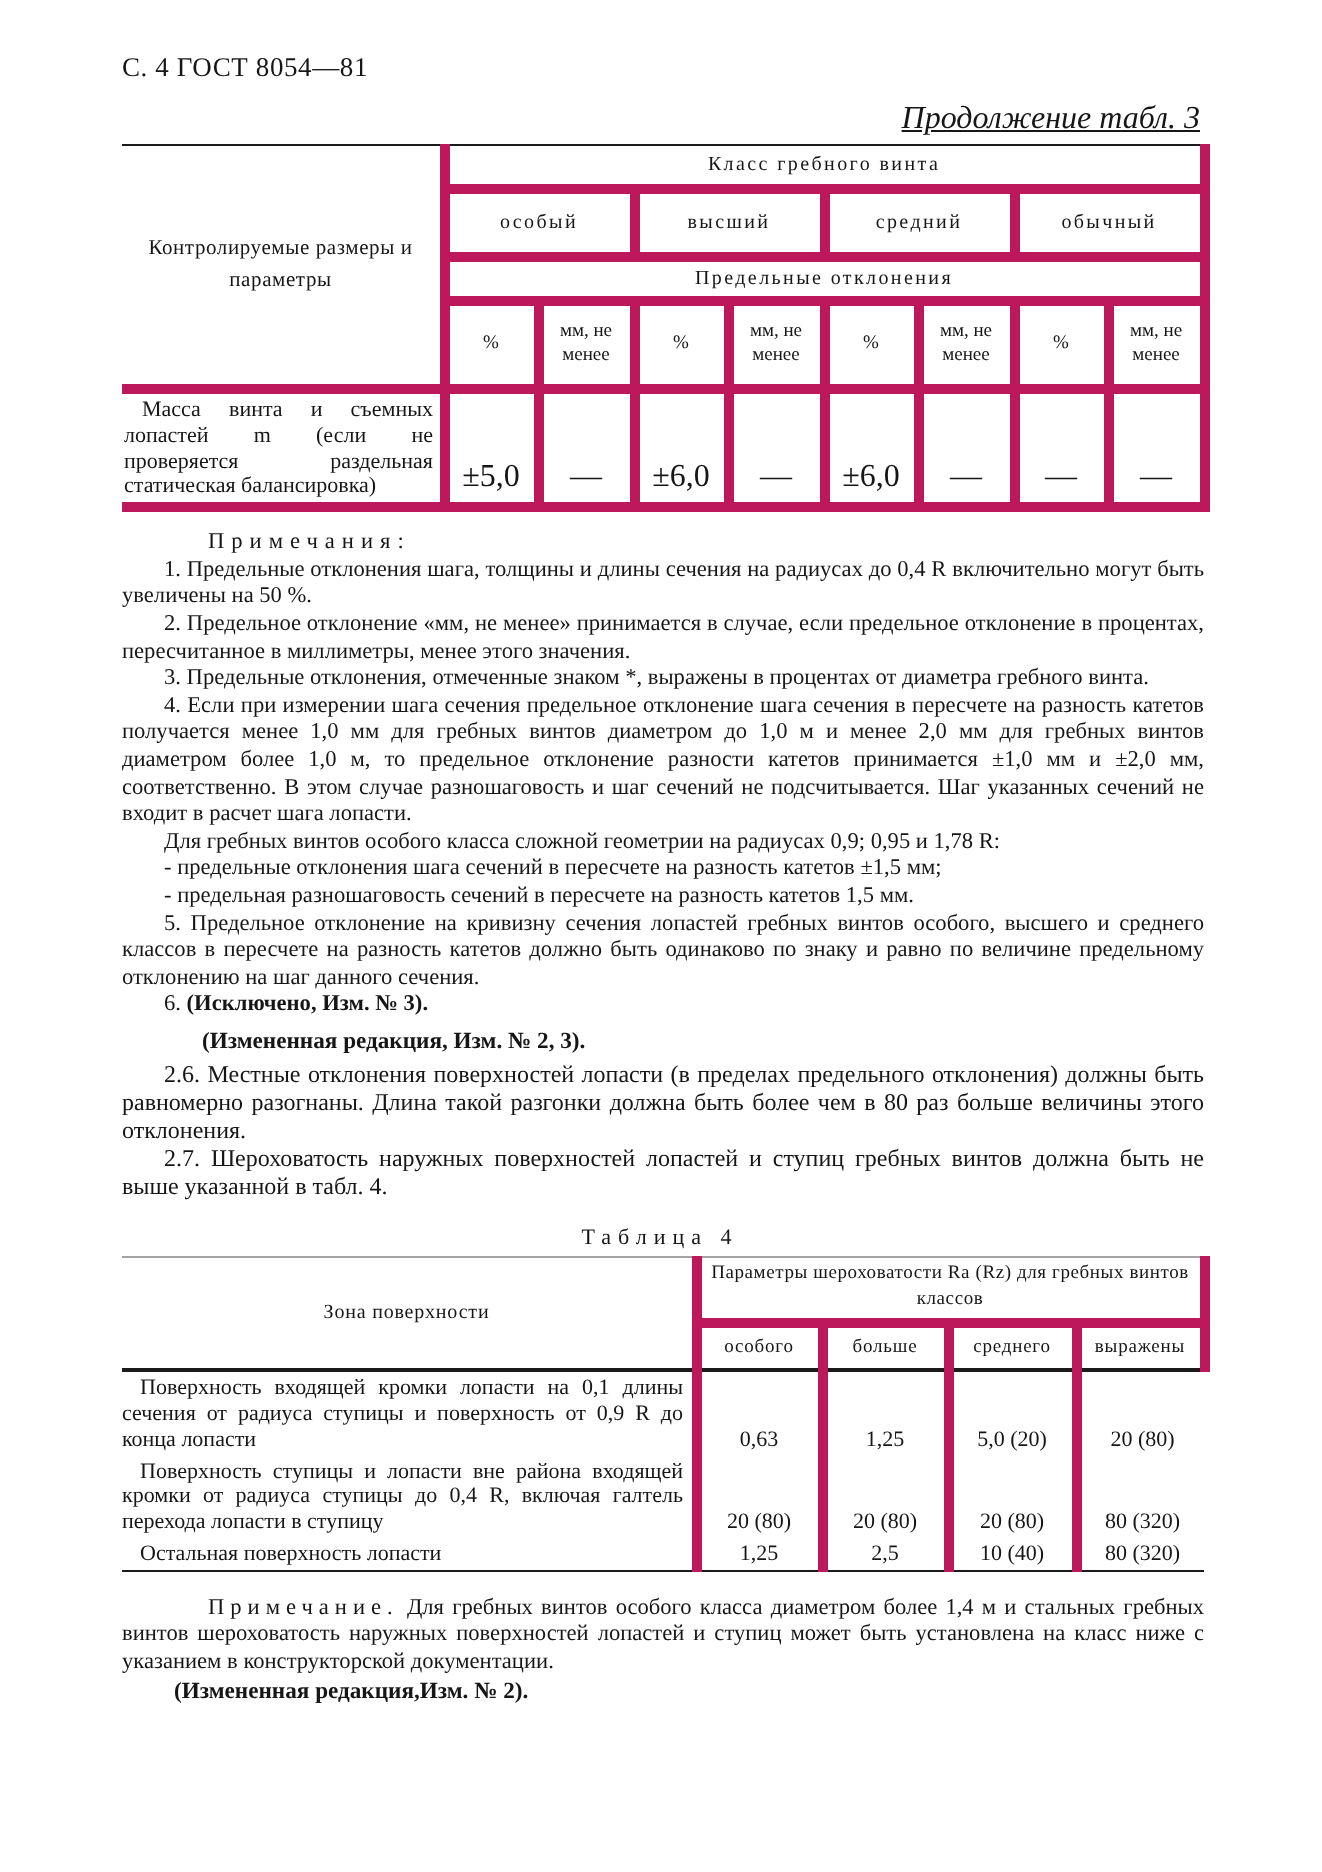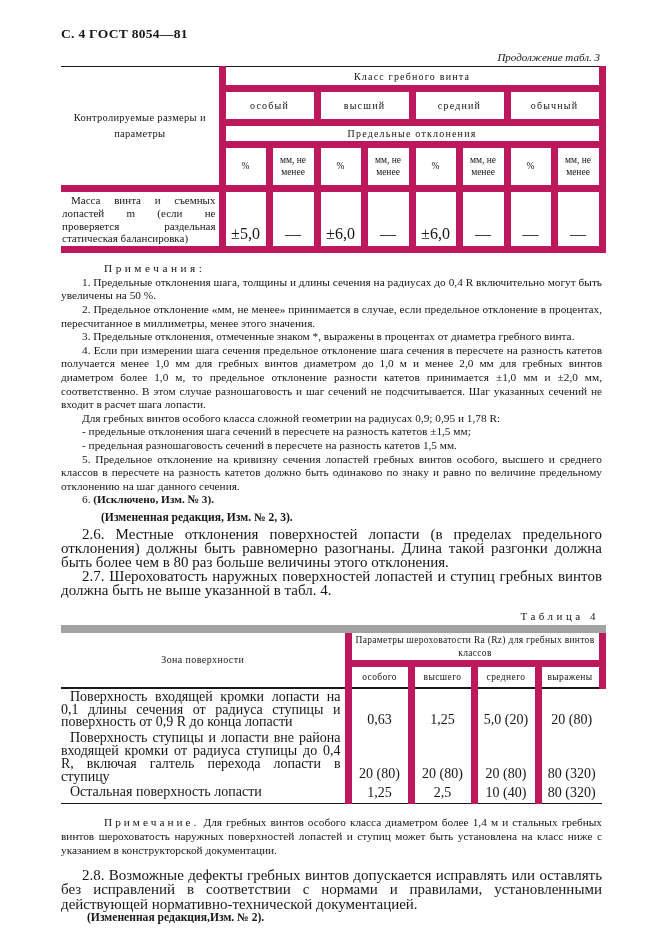--- a/index.html
+++ b/index.html
@@ -5,29 +5,29 @@
   * { margin:0; padding:0; box-sizing:border-box; }
   html,body { width:661px; height:936px; background:#ffffff; }
   body {
     font-family:"Liberation Serif","DejaVu Serif",serif;
     color:#161616;
     overflow:hidden;
     position:relative;
   }
   .page { width:541px; margin-left:61px; padding-top:26px; }
 
-  .doc-header { font-weight:bold; font-size:13.5px; letter-spacing:.3px; }
+  .doc-header { font-weight:normal; font-size:13.5px; letter-spacing:.3px; }
 
   .t3-caption {
-    text-align:right; font-style:italic; font-size:11px;
-    margin-top:9px; margin-bottom:3px; padding-right:2px;
+    text-align:right; font-style:italic; font-size:16px;
+    margin-top:9px; margin-bottom:3px; padding-right:2px;text-decoration:underline;
   }
 
   table { border-collapse:collapse; width:541px; table-layout:fixed; }
-  td { border:7px solid #be185d; }
+  td { border:5px solid #be185d; }
 
   
   .t3 td { text-align:center; vertical-align:middle; padding:1px 2px; }
   .t3 tr.r1 td { border-top:1.6px solid #1a1a1a;margin-top:26px; }
   .t3 .edge-l { border-left:none; }
   .t3 .left-head {
     font-size:10.5px; line-height:1.5; letter-spacing:.3px;
     border-bottom:2.2px solid #1a1a1a;
   }
   .t3 .span-head { font-size:10px; letter-spacing:1.2px; height:22px; }
@@ -44,36 +44,36 @@
   
   .notes { margin-top:9px; }
   .note, .body-para, .note-para {
     font-size:11.3px; line-height:13.6px; text-align:justify; hyphens:auto;
   }
   .note { text-indent:21px; }
   .notes-title { text-indent:43px; letter-spacing:3.5px; font-size:11.3px; line-height:13.6px; }
   .bold-line { font-weight:bold; font-size:11.6px; line-height:13.8px; }
   .amend-1 { text-indent:40px; margin-top:4px; margin-bottom:2px; }
   .amend-2 { text-indent:26px; }
-  .body-para { font-size:15px; line-height:14.2px; text-indent:21px; }
+  .body-para { font-size:12px; line-height:14.2px; text-indent:21px; }
   .bold-inline { font-weight:bold;margin-top:40px; }
 
   .t4-caption {
-    text-align:right; font-size:11px; letter-spacing:3.5px;
+    text-align:center; font-size:11px; letter-spacing:3.5px;
     margin-top:12px; margin-bottom:3px; padding-right:3px;
   }
 
   
   .t4 td { text-align:center; vertical-align:middle; padding:1px 2px; }
-  .t4 tr.h1 td { border-top:8px solid #a3a3a3; }
+  .t4 tr.h1 td { border-top:1px solid #a3a3a3; }
   .t4 .edge-l { border-left:none; }
   .t4 .zone-head { font-size:10px; letter-spacing:.4px; border-bottom:2.4px solid #1a1a1a; }
   .t4 .params-head { font-size:9.5px; line-height:1.35; letter-spacing:.3px; height:33px; }
   .t4 .h2 td { font-size:9.5px; letter-spacing:.4px; height:24px; border-bottom:2.4px solid #1a1a1a; }
-  .t4 .dr td { border-top:none; border-bottom:none; border-right:none; font-size:14px; vertical-align:bottom; padding-bottom:2px;margin-left:18px; }
+  .t4 .dr td { border-top:none; border-bottom:none; border-right:none; font-size:11px; vertical-align:bottom; padding-bottom:2px;margin-left:18px; }
   .t4 .dr .row-label {
     text-align:justify; vertical-align:top; line-height:12.8px; text-indent:9px;
     padding:2px 4px 1px 0; hyphens:auto; border-left:none;
   }
   .t4 .dr-last td { border-bottom:1.6px solid #1a1a1a; }
 
   .t4-note { margin-top:12px; text-indent:43px; }
   .t4-note .spaced-label { letter-spacing:3px; }
   .p28 { margin-top:11px; }
 </style>
@@ -163,21 +163,21 @@
       <col style="width:64px">
         <col style="width:64px">
     </colgroup>
     <tbody>
         <tr class="h1">
       <td class="zone-head edge-l" rowspan="2">Зона поверхности</td>
       <td class="params-head" colspan="4">Параметры шероховатости Ra (Rz) для гребных винтов классов</td>
     </tr>
     <tr class="h2">
       <td>особого</td>
-      <td>высшего</td>
+      <td>больше</td>
       <td>среднего</td>
       <td>выражены</td>
     </tr>
     <tr class="dr">
       <td class="row-label">Поверхность входящей кромки лопасти на 0,1 длины сечения от радиуса ступицы и поверхность от 0,9 R до конца лопасти</td>
       <td>0,63</td>
       <td>1,25</td>
       <td>5,0 (20)</td>
       <td>20 (80)</td>
     </tr>
@@ -193,16 +193,15 @@
       <td>1,25</td>
       <td>2,5</td>
       <td>10 (40)</td>
       <td>80 (320)</td>
     </tr>
   </tbody>
     </table>
 
   <p class="note-para t4-note"><span class="spaced-label">Примечание.</span> <span>Для гребных винтов особого класса диаметром более 1,4 м и стальных гребных винтов шероховатость наружных поверхностей лопастей и ступиц может быть установлена на класс ниже с указанием в конструкторской документации.</span></p>
 
-  <p class="body-para p28">2.8. Возможные дефекты гребных винтов допускается исправлять или оставлять без исправлений в соответствии с нормами и правилами, установленными действующей нормативно-технической документацией.</p>
   <p class="bold-line amend-2">(Измененная редакция,Изм. № 2).</p>
 
 </div>
 
 </body></html>

